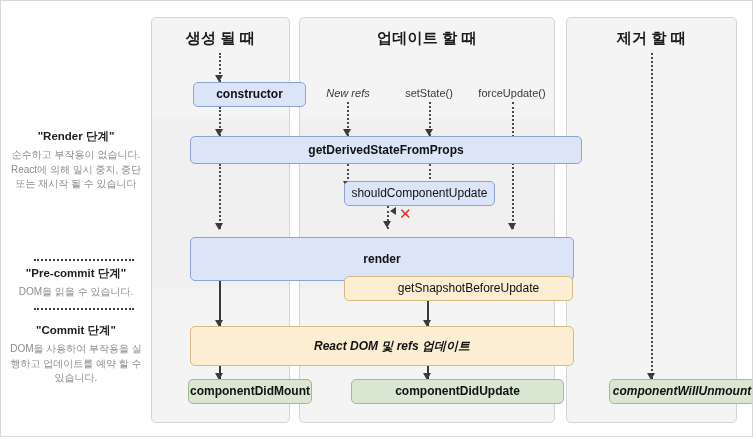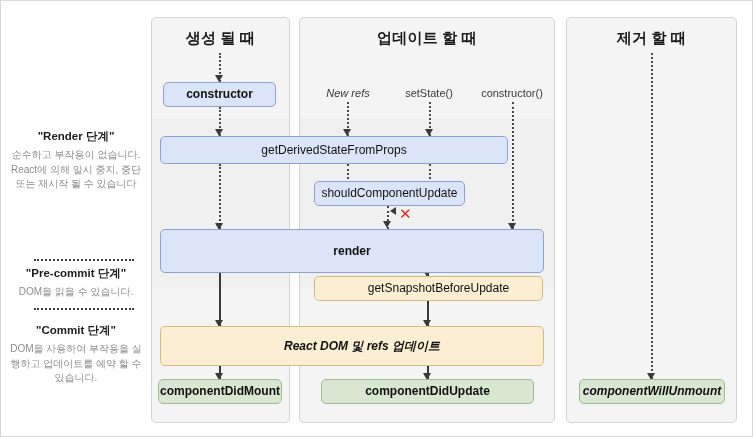--- a/index.html
+++ b/index.html
@@ -71,20 +71,21 @@
 
   
   .node {
     position:absolute;
     display:flex; align-items:center; justify-content:center;
     border-radius:5px;
     font-size:12px;
     text-align:right;
     line-height:1.2;
     z-index:4;
+    margin-left:30px;
   }
   .node.blue   { background:#dbe5f7; border:1px solid #8ba2d4; color:#111; }
   .node.yellow { background:#fbeed2; border:1px solid #d9ba7d; color:#111;padding-left:20px; }
   .node.green  { background:#d9e7d2; border:1px solid #9cbd8d; color:#111; }
   .node.bold   { font-weight:700; }
   .node.italic { font-style:italic; font-weight:700; }
 
   
   .trigger {
     position:absolute;
@@ -192,29 +193,29 @@
   <div class="arrowhead" style="left:422px; top:319px;"></div>
 
   <div class="conn solid" style="left:426px; top:353px; height:25px;"></div>
   <div class="arrowhead" style="left:422px; top:372px;"></div>
 
   <div class="conn dashed" style="left:650px; top:52px; height:326px;"></div>
   <div class="arrowhead" style="left:646px; top:372px;"></div>
 
   <div class="trigger it" style="left:311px; top:86px; width:72px;">New refs</div>
   <div class="trigger" style="left:392px; top:86px; width:72px;">setState()</div>
-  <div class="trigger" style="left:470px; top:86px; width:82px;">constructor()</div>
+  <div class="trigger" style="left:470px; top:86px; width:82px;">forceUpdate()</div>
 
   <div class="node blue bold" style="left:162px; top:81px; width:113px; height:25px;">constructor</div>
 
-  <div class="node blue" style="left:159px; top:135px; width:348px; height:28px;">getDerivedStateFromProps</div>
+  <div class="node blue" style="left:159px; top:135px; width:392px; height:28px;font-weight:bold;">getDerivedStateFromProps</div>
 
   <div class="node blue" style="left:313px; top:180px; width:151px; height:25px;">shouldComponentUpdate</div>
 
-  <div class="node blue bold" style="left:159px; top:228px; width:384px; height:44px;">render</div>
+  <div class="node blue bold" style="left:159px; top:236px; width:384px; height:44px;">render</div>
 
   <div class="node yellow" style="left:313px; top:275px; width:229px; height:25px;">getSnapshotBeforeUpdate</div>
 
   <div class="node yellow italic" style="left:159px; top:325px; width:384px; height:40px;">React DOM 및 refs 업데이트</div>
 
   <div class="node green bold" style="left:157px; top:378px; width:124px; height:25px;">componentDidMount</div>
 
   <div class="node green bold" style="left:320px; top:378px; width:213px; height:25px;">componentDidUpdate</div>
 
   <div class="node green bold" style="left:578px; top:378px; width:146px; height:25px;font-style:italic;">componentWillUnmount</div>

